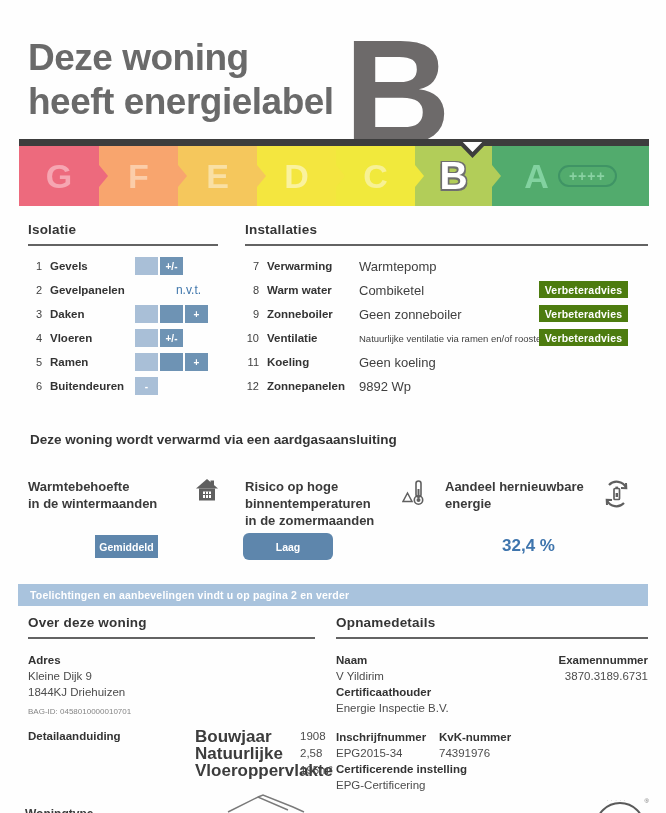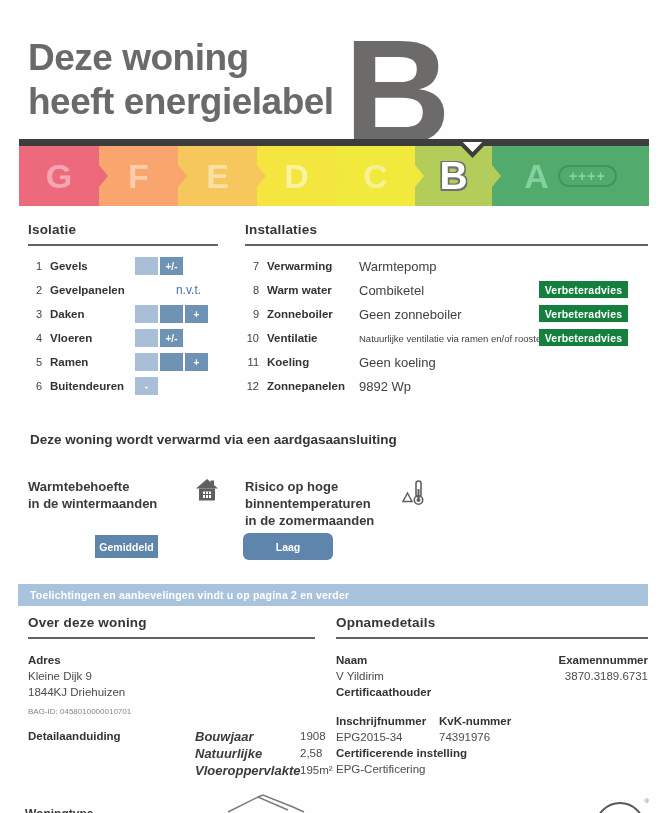--- a/index.html
+++ b/index.html
@@ -45,21 +45,21 @@
   .inst .row-label { width:72px; }
   .blocks { display:flex; gap:2px; margin-left:12px; }
   .blk { width:23px; height:18px; display:flex; align-items:center; justify-content:center;
     color:#fff; font-size:10px; font-weight:bold; }
   .blk.light { background:#a9bfd7; }
   .blk.dark  { background:#6e93b4; }
   .nvt { margin-left:36px; color:#4077ac; font-size:12px; width:60px; text-align:center; }
   .inst-value { margin-left:20px; font-size:13px; color:#3f3f3f; white-space:nowrap; }
   .inst-value.long { font-size:9.5px; }
   .adv-btn { position:absolute; right:20px; top:3px; width:89px; height:17px;
-    background:#15803d; border:none; color:#fff; font-weight:bold; font-size:10.5px;
+    background:#4d7c0f; border:none; color:#fff; font-weight:bold; font-size:10.5px;
     font-family:"Liberation Sans", sans-serif; letter-spacing:0.2px; cursor:pointer; }
 
   
   .heating { position:absolute; left:30px; top:432px; font-size:13.5px; font-weight:bold;
     color:#353535; }
 
   
   .ind { position:absolute; top:478px; }
   .ind-1 { left:28px;  width:215px; }
   .ind-2 { left:245px; width:200px; }
@@ -84,21 +84,21 @@
   
   .over   { position:absolute; left:28px;  top:615px; width:287px; }
   .opname { position:absolute; left:336px; top:615px; width:312px; }
   .lbl { font-weight:bold; font-size:11.5px; color:#333; line-height:16px; }
   .val { font-size:11.5px; color:#4c4c4c; line-height:16px; }
   .bag { font-size:8px; color:#858585; margin-top:7px; }
   .adres-block { margin-top:13px; }
   .detail-row { position:absolute; left:0; top:113px; display:flex; width:310px; }
   .detail-kv { position:absolute; left:167px; top:0; width:145px; }
   .kv-row { display:flex; line-height:17px; }
-  .kv-key { font-weight:bold; font-size:13px; width:105px;font-style:italic; }
+  .kv-key { font-weight:bold; font-size:17px; width:105px; }
   .kv-val { font-size:11.5px; color:#4c4c4c; }
   .op-row1 { margin-top:13px; display:flex; justify-content:space-between; }
   .op-right { text-align:right; }
   .op-block { }
   .op-row3 { margin-top:13px; display:flex; }
   .op-col-a { width:103px; }
 
   
   .woningtype-clip { position:absolute; left:25px; top:804px; height:9px; overflow:hidden; }
   .woningtype-clip span { font-weight:bold; font-size:12px; line-height:12px; color:#3c3c3c; }
@@ -272,20 +272,36 @@
     <svg class="ind-icon" width="24" height="28" viewBox="0 0 24 28">
       <rect x="14" y="2" width="5" height="16" rx="2.5" fill="none" stroke="#5f5f5f" stroke-width="1.6"></rect>
       <circle cx="16.5" cy="21" r="4.2" fill="none" stroke="#5f5f5f" stroke-width="1.6"></circle>
       <rect x="15.5" y="10" width="2" height="9" fill="#5f5f5f"></rect>
       <circle cx="16.5" cy="21" r="2" fill="#5f5f5f"></circle>
       <path d="M5.5 14 L10 22.5 L1 22.5 Z" fill="none" stroke="#5f5f5f" stroke-width="1.5"></path>
     </svg>
     <div class="badge badge-2">Laag</div>
   </div>
 
+  <div class="ind ind-3">
+    <div class="ind-label">
+      <div>Aandeel hernieuwbare</div>
+      <div>energie</div>
+    </div>
+    <svg class="ind-icon" width="29" height="30" viewBox="0 0 29 30">
+      <path d="M7 6 A 10.5 10.5 0 0 1 24 8.5" fill="none" stroke="#5f5f5f" stroke-width="2.2"></path>
+      <path d="M24 4 L24.3 9.3 L19 9" fill="none" stroke="#5f5f5f" stroke-width="2"></path>
+      <path d="M22 24 A 10.5 10.5 0 0 1 5 21.5" fill="none" stroke="#5f5f5f" stroke-width="2.2"></path>
+      <path d="M5 26 L4.7 20.7 L10 21" fill="none" stroke="#5f5f5f" stroke-width="2"></path>
+      <rect x="12" y="9.5" width="5.5" height="11" rx="1" fill="none" stroke="#5f5f5f" stroke-width="1.7"></rect>
+      <rect x="13.4" y="7.6" width="2.7" height="2" fill="#5f5f5f"></rect>
+      <rect x="13.6" y="14" width="2.4" height="4" fill="#5f5f5f"></rect>
+    </svg>
+    <div class="ind-value">32,4 %</div>
+  </div>
 
   <div class="banner">Toelichtingen en aanbevelingen vindt u op pagina 2 en verder</div>
 
   <div class="over">
     <div class="sec-h">Over deze woning</div>
     <div class="adres-block">
       <div class="lbl">Adres</div>
       <div class="val">Kleine Dijk 9</div>
       <div class="val">1844KJ Driehuizen</div>
       <div class="bag">BAG-ID: 0458010000010701</div>
@@ -316,20 +332,21 @@
         <div class="lbl">Naam</div>
         <div class="val">V Yildirim</div>
       </div>
       <div class="op-right">
         <div class="lbl">Examennummer</div>
         <div class="val">3870.3189.6731</div>
       </div>
     </div>
     <div class="op-block">
       <div class="lbl">Certificaathouder</div>
+      <div class="val">Energie Inspectie B.V.</div>
     </div>
     <div class="op-row3">
       <div class="op-col-a">
         <div class="lbl">Inschrijfnummer</div>
         <div class="val">EPG2015-34</div>
       </div>
       <div>
         <div class="lbl">KvK-nummer</div>
         <div class="val">74391976</div>
       </div>

